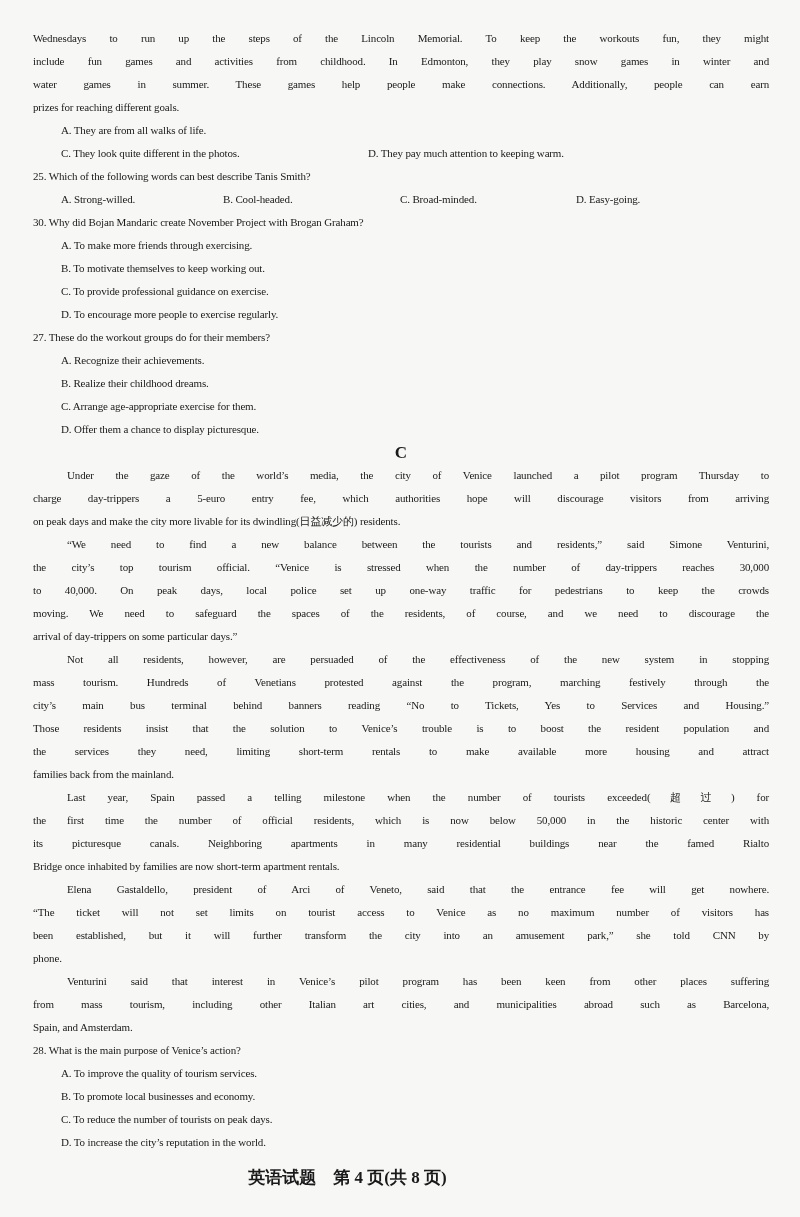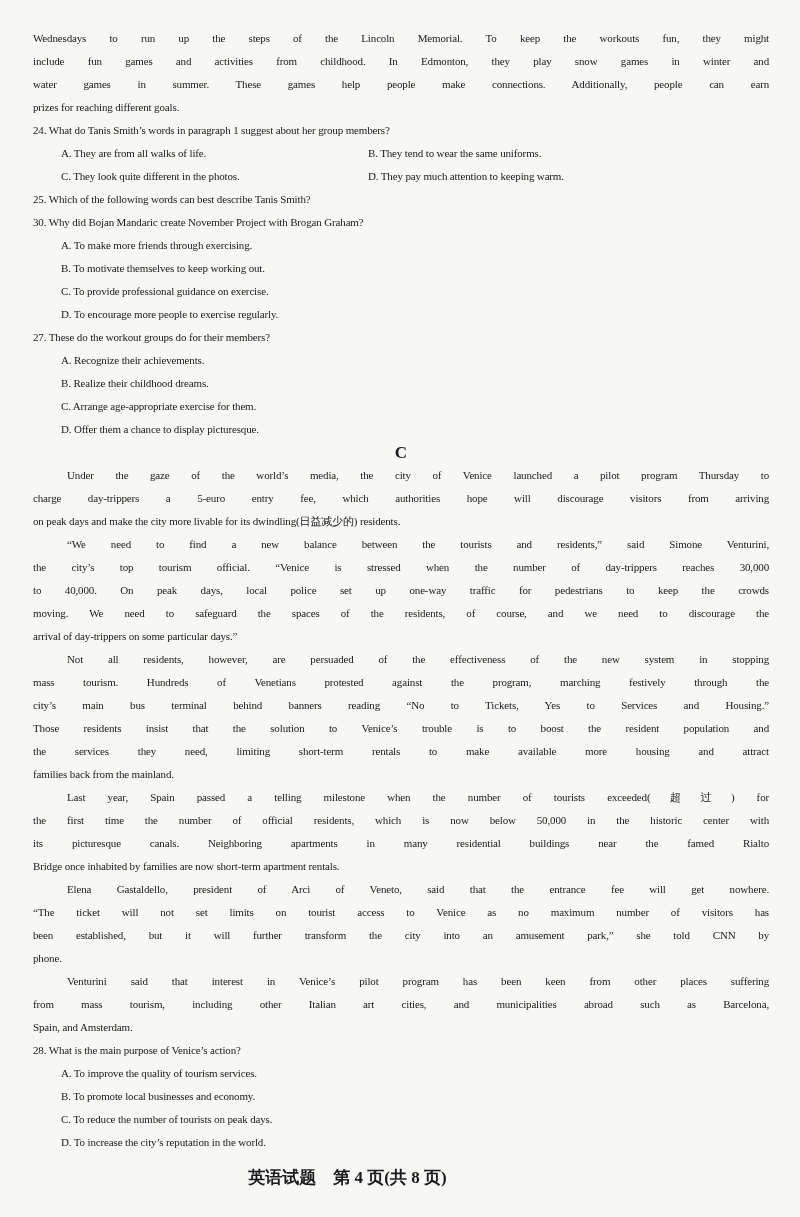--- a/index.html
+++ b/index.html
@@ -33,33 +33,37 @@
 <div class="page">
 
   <div>
     <div class="line just">Wednesdays to run up the steps of the Lincoln Memorial. To keep the workouts fun, they might</div>
     <div class="line just">include fun games and activities from childhood. In Edmonton, they play snow games in winter and</div>
     <div class="line just">water games in summer. These games help people make connections. Additionally, people can earn</div>
     <div class="line">prizes for reaching different goals.</div>
   </div>
 
   <div>
-    <div class="line"><span>24.</span> <span>What do Tanis Smith’s words in paragraph 1 suggest about her group members?</span></div>
     <div class="line opt" style="position:relative">
       <span>A. They are from all walks of life.</span>
-      <span style="position:absolute;left:335px">B. They tend to wear the same uniforms.</span>
     </div>
     <div class="line opt" style="position:relative">
       <span>C. They look quite different in the photos.</span>
       <span style="position:absolute;left:335px">D. They pay much attention to keeping warm.</span>
     </div>
   </div>
 
   <div>
     <div class="line"><span>25.</span> <span>Which of the following words can best describe Tanis Smith?</span></div>
+    <div class="line opt" style="position:relative">
+      <span>A. Strong-willed.</span>
+      <span style="position:absolute;left:190px">B. Cool-headed.</span>
+      <span style="position:absolute;left:367px">C. Broad-minded.</span>
+      <span style="position:absolute;left:543px">D. Easy-going.</span>
+    </div>
   </div>
 
   <div>
     <div class="line"><span>30.</span> <span>Why did Bojan Mandaric create November Project with Brogan Graham?</span></div>
     <div class="line opt">A. To make more friends through exercising.</div>
     <div class="line opt">B. To motivate themselves to keep working out.</div>
     <div class="line opt">C. To provide professional guidance on exercise.</div>
     <div class="line opt">D. To encourage more people to exercise regularly.</div>
   </div>
 

